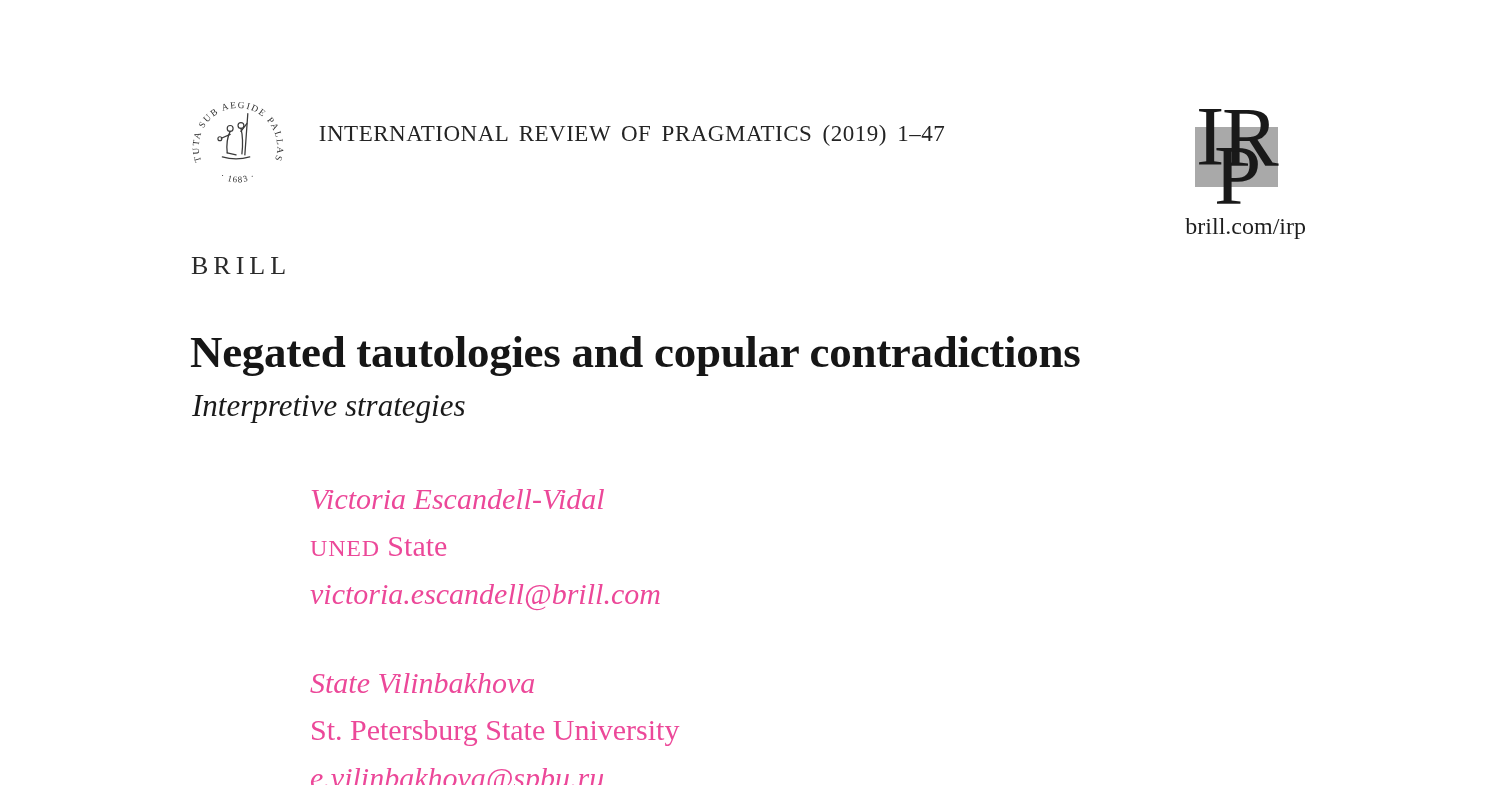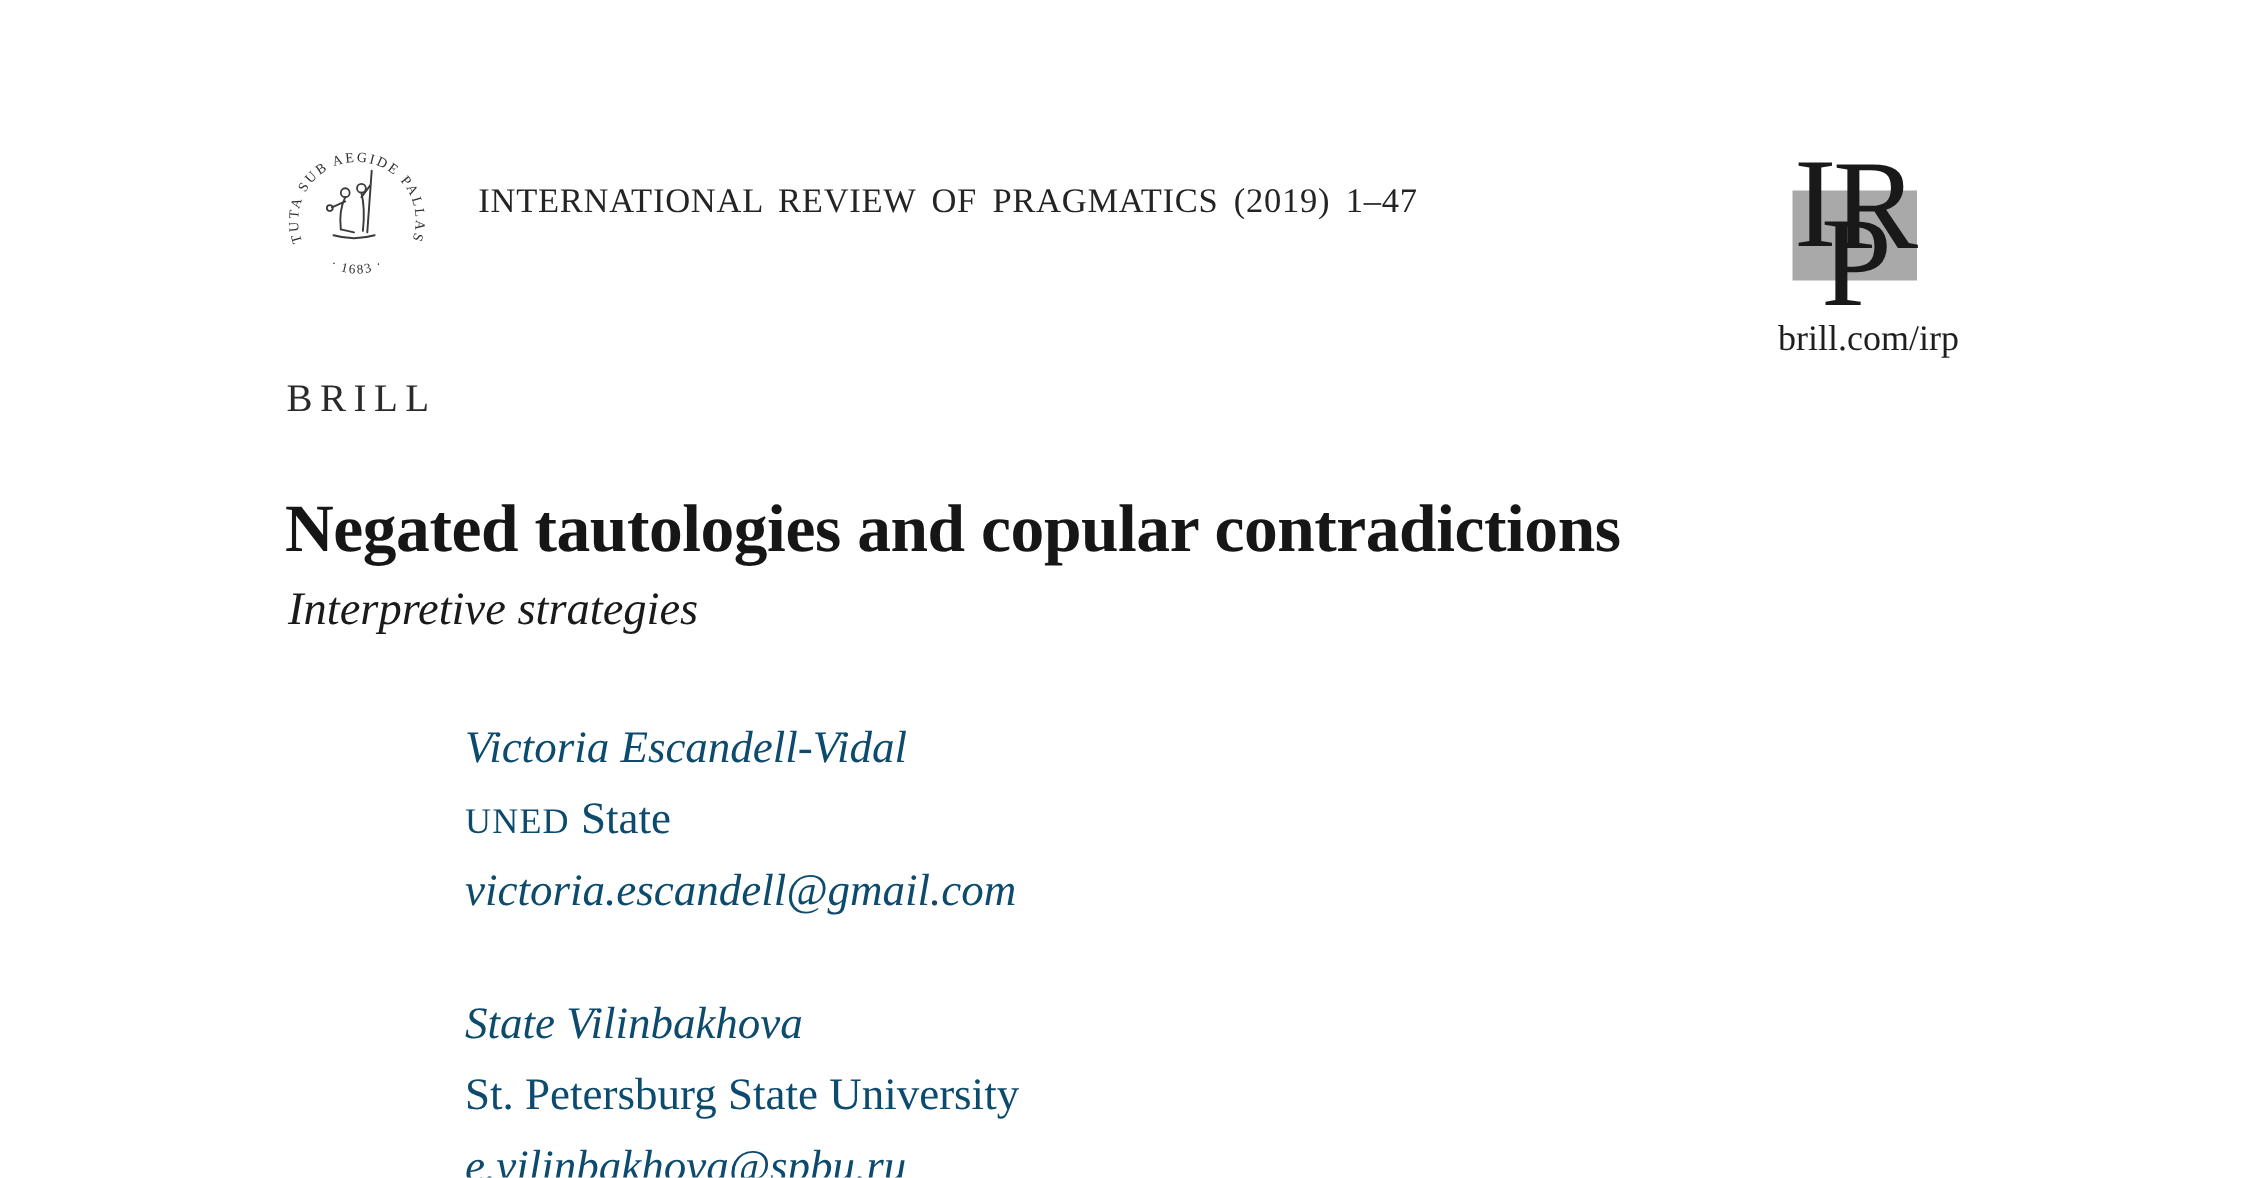--- a/index.html
+++ b/index.html
@@ -75,21 +75,21 @@
   }
   .article-subtitle {
     position: absolute; left: 192px; top: 388px; margin: 0;
     font-size: 31px; font-weight: 400; font-style: italic;
     color: #1a1a1a; white-space: nowrap;
   }
 
   
   .author-block {
     position: absolute; left: 310px;
-    font-size: 30px; line-height: 46.5px; color: #0c4a6e;
+    font-size: 30px; line-height: 46.5px; color: #ec4899;
     white-space: nowrap;
   }
   .author-block-1 { top: 476px; }
   .author-block-2 { top: 660px; }
   .author-name  { font-style: italic; }
   .author-email { font-style: italic; }
   .sc { font-size: 24px; letter-spacing: 0.8px; }
 </style>
 </head>
 <body>
@@ -133,21 +133,21 @@
   <div class="brill-url">brill.com/irp</div>
 
   <h1 class="article-title">Negated tautologies and copular contradictions</h1>
   <h2 class="article-subtitle">Interpretive strategies</h2>
 
   <section class="author-block author-block-1">
     <div class="author-name">Victoria Escandell-Vidal</div>
     <div class="author-affiliation">
       <span class="sc">UNED</span><span> State</span>
     </div>
-    <div class="author-email">victoria.escandell@gmail.com</div>
+    <div class="author-email">victoria.escandell@brill.com</div>
   </section>
 
   <section class="author-block author-block-2">
     <div class="author-name">State Vilinbakhova</div>
     <div class="author-affiliation">
       <span class="sc"></span><span>St. Petersburg State University</span>
     </div>
     <div class="author-email">e.vilinbakhova@spbu.ru</div>
   </section>
 

